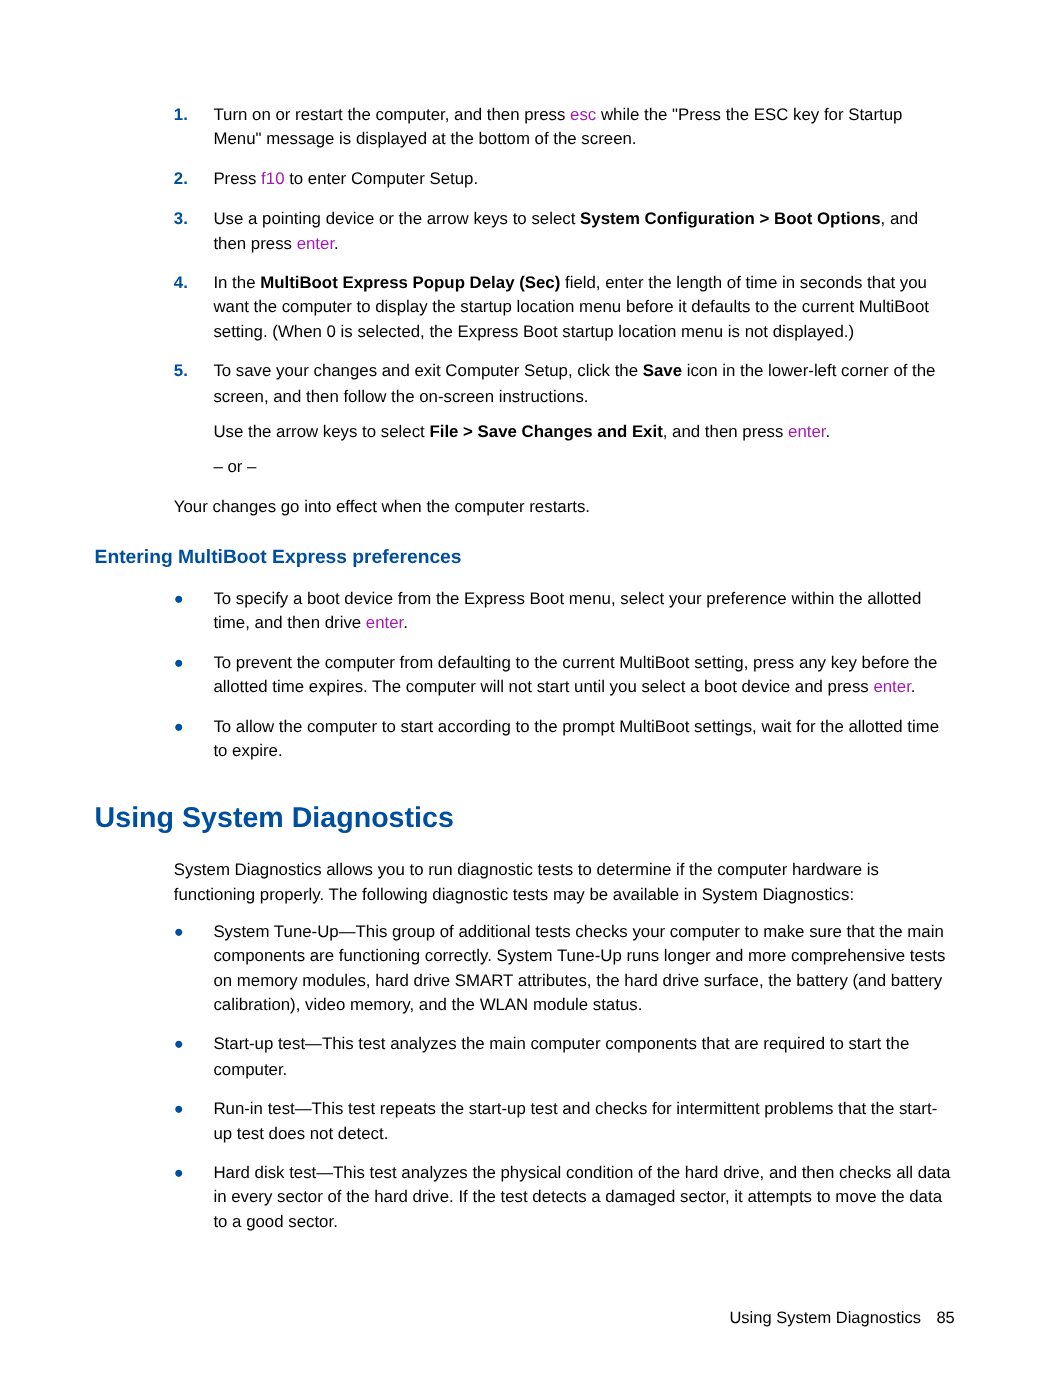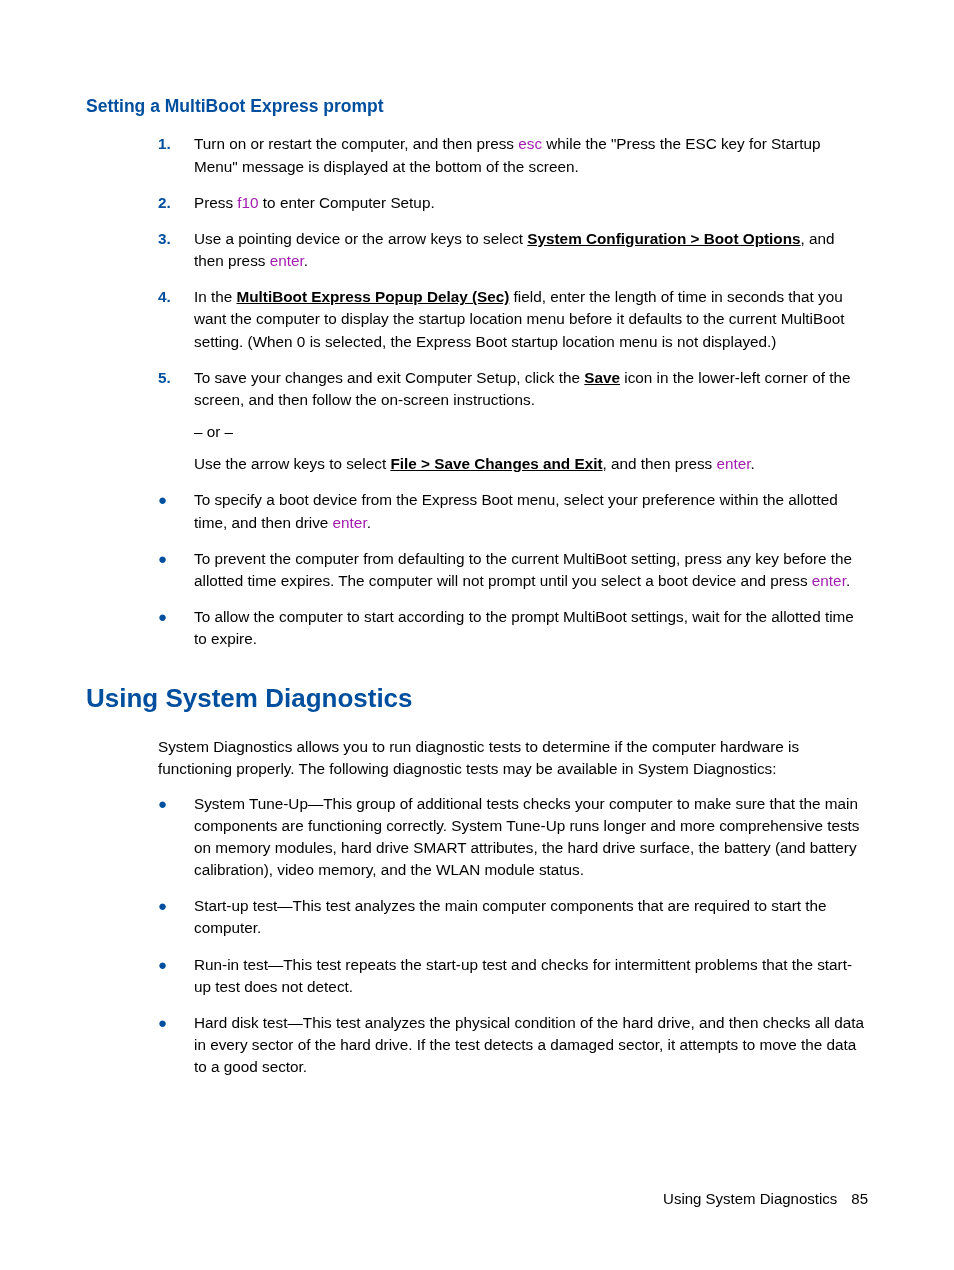--- a/index.html
+++ b/index.html
@@ -61,37 +61,36 @@
   }
   ul.bullets > li > .dot {
     color: #004f9e;
     min-width: 36px;
     flex-shrink: 0;
     font-size: 15px;
     line-height: 1.4;
   }
   ul.bullets > li > .txt { flex: 1; }
   .key { color: #a21caf; }
-  .b { font-weight: bold; text-decoration: underline; }
+  .b { font-weight: bold; }
   .sub-para { margin-top: 10px; }
   .footer {
     position: absolute;
     bottom: 60px;
     right: 86px;
     font-size: 15px;
     text-align: center;
   }
   .footer .pgnum { margin-left: 14px; }
 </style>
 </head>
 <body>
 
 <div class="page">
 
-  <div class="heading-h3">Setting a MultiBoot Express prompt</div>
   <div class="body-indent">
     <ol class="numbered">
       <li>
         <span class="num">1.</span>
         <span class="txt"><span>Turn on or restart the computer, and then press </span><span class="key">esc</span><span> while the "Press the ESC key for Startup Menu" message is displayed at the bottom of the screen.</span></span>
       </li>
       <li>
         <span class="num">2.</span>
         <span class="txt"><span>Press </span><span class="key">f10</span><span> to enter Computer Setup.</span></span>
       </li>
@@ -100,36 +99,38 @@
         <span class="txt"><span>Use a pointing device or the arrow keys to select </span><span class="b">System Configuration &gt; Boot Options</span><span>, and then press </span><span class="key">enter</span><span>.</span></span>
       </li>
       <li>
         <span class="num">4.</span>
         <span class="txt"><span>In the </span><span class="b">MultiBoot Express Popup Delay (Sec)</span><span> field, enter the length of time in seconds that you want the computer to display the startup location menu before it defaults to the current MultiBoot setting. (When 0 is selected, the Express Boot startup location menu is not displayed.)</span></span>
       </li>
       <li>
         <span class="num">5.</span>
         <span class="txt">
           <span>To save your changes and exit Computer Setup, click the </span><span class="b">Save</span><span> icon in the lower-left corner of the screen, and then follow the on-screen instructions.</span>
+          <div class="sub-para"><span>Use the arrow keys to select </span><span class="b">File &gt; Save Changes and Exit</span><span>, and then press </span><span class="key">enter</span><span>.</span></div>
           <div class="sub-para">– or –</div>
-          <div class="sub-para"><span>Use the arrow keys to select </span><span class="b">File &gt; Save Changes and Exit</span><span>, and then press </span><span class="key">enter</span><span>.</span></div>
         </span>
       </li>
     </ol>
+    <p>Your changes go into effect when the computer restarts.</p>
   </div>
 
+  <div class="heading-h3" style="margin-top:22px">Entering MultiBoot Express preferences</div>
   <div class="body-indent">
     <ul class="bullets">
       <li>
         <span class="dot">●</span>
         <span class="txt"><span>To specify a boot device from the Express Boot menu, select your preference within the allotted time, and then drive </span><span class="key">enter</span><span>.</span></span>
       </li>
       <li>
         <span class="dot">●</span>
-        <span class="txt"><span>To prevent the computer from defaulting to the current MultiBoot setting, press any key before the allotted time expires. The computer will not prompt until you select a boot device and press </span><span class="key">enter</span><span>.</span></span>
+        <span class="txt"><span>To prevent the computer from defaulting to the current MultiBoot setting, press any key before the allotted time expires. The computer will not start until you select a boot device and press </span><span class="key">enter</span><span>.</span></span>
       </li>
       <li>
         <span class="dot">●</span>
         <span class="txt">To allow the computer to start according to the prompt MultiBoot settings, wait for the allotted time to expire.</span>
       </li>
     </ul>
   </div>
 
   <div class="heading-h2">Using System Diagnostics</div>
   <div class="body-indent">

